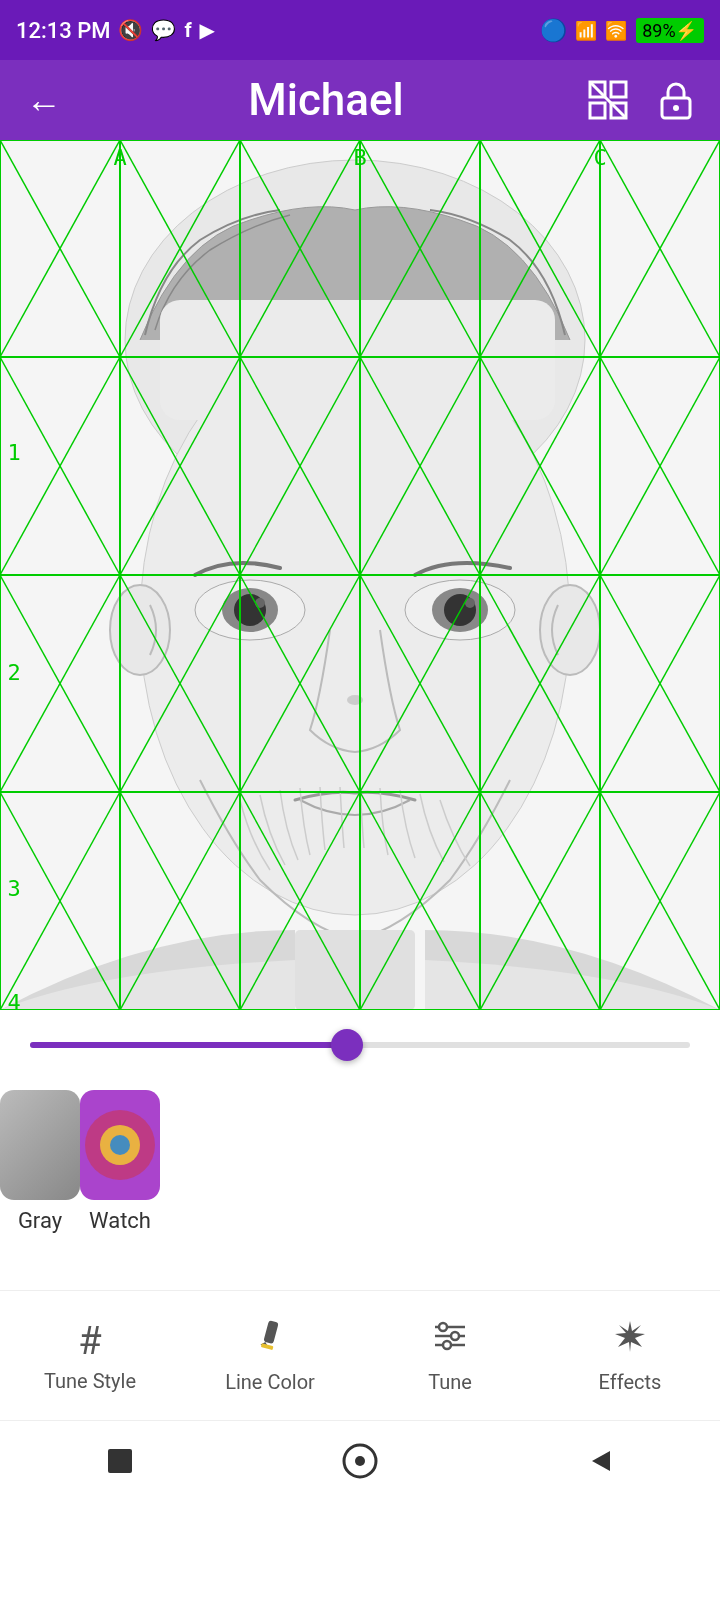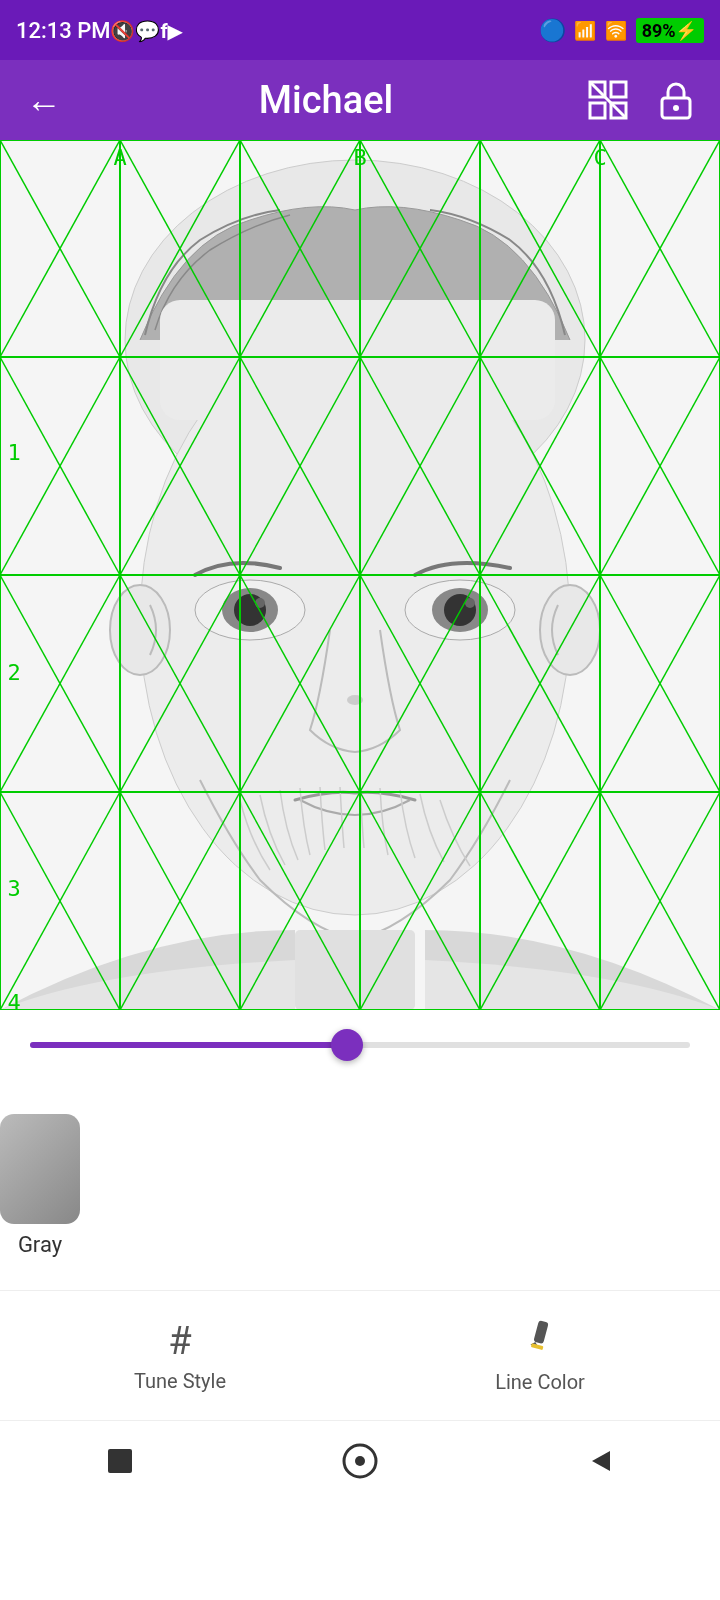--- a/index.html
+++ b/index.html
@@ -19,36 +19,36 @@
       height: 60px;
       background: #6a1ab8;
       display: flex;
       align-items: center;
       justify-content: space-between;
       padding: 0 16px;
       color: white;
       font-size: 22px;
       font-weight: 500;
     }
-    .status-left { display: flex; align-items: flex-end; gap: 0; }
+    .status-left { display: flex; align-items: center; gap: 8px; }
     .status-right { display: flex; align-items: center; gap: 8px; }
 
     
     .top-bar {
       width: 720px;
       height: 80px;
       background: #7b2fbe;
       display: flex;
       align-items: center;
       justify-content: space-between;
       padding: 0 20px;
       color: white;
     }
     .top-bar-title {
-      font-size: 38px;
+      font-size: 44px;
       font-weight: 500;
       color: white;
     }
     .top-bar-icons { display: flex; gap: 20px; align-items: center; }
     .icon-btn {
       width: 48px;
       height: 48px;
       display: flex;
       align-items: center;
       justify-content: center;
@@ -100,21 +100,21 @@
       border-radius: 50%;
       box-shadow: 0 2px 6px rgba(0,0,0,0.3);
     }
 
     
     .filter-row {
       width: 664px;
       height: 210px;
       background: #fff;
       display: flex;
-      align-items: center;
+      align-items: flex-start;
       padding: 10px 0;
       overflow: hidden;
       gap: 0;
     }
     .filter-item {
       display: flex;
       flex-direction: column;
       align-items: center;
       min-width: 120px;
       cursor: pointer;
@@ -198,21 +198,21 @@
     <span>12:13 PM</span>
     <span style="font-size:20px;">🔇</span>
     <span style="font-size:20px;">💬</span>
     <span style="font-size:20px; font-weight:bold;">f</span>
     <span style="font-size:20px;">▶</span>
   </div>
   <div class="status-right">
     <span>🔵</span>
     <span style="font-size:18px;">📶</span>
     <span style="font-size:18px;">🛜</span>
-    <span style="font-size:18px; background:#00cc00; padding:2px 6px; border-radius:3px; color:#000; font-weight:bold;">
+    <span style="font-size:18px; background:#00cc00; padding:2px 6px; border-radius:3px; color:#000; font-weight:normal;">
       <span>89</span>%⚡
     </span>
   </div>
 </div>
 
 <div class="top-bar">
   <button class="icon-btn" style="background:none;border:none;color:white;font-size:36px;cursor:pointer;">
     <span>←</span>
   </button>
   <span class="top-bar-title">Michael</span>
@@ -383,36 +383,68 @@
   </div>
 </div>
 
 <div class="filter-row">
 
   <div class="filter-item" style="min-width:80px;">
     <div class="filter-thumb thumb-gray" style="width:80px;height:110px;border-radius:14px;"></div>
     <span class="filter-label">Gray</span>
   </div>
 
+  <div class="filter-item" style="min-width:80px;">
+    <div class="filter-thumb" style="width:80px;height:110px;border-radius:14px;overflow:hidden;">
+      <svg width="80" height="110" viewBox="0 0 80 110">
+        <rect width="80" height="110" fill="#aa44cc"></rect>
+        <circle cx="40" cy="55" r="35" fill="#cc3355" opacity="0.6"></circle>
+        <circle cx="40" cy="55" r="20" fill="#f4d030" opacity="0.8"></circle>
+        <circle cx="40" cy="55" r="10" fill="#3388cc" opacity="0.9"></circle>
+      </svg>
+    </div>
+    <span class="filter-label">Watch</span>
+  </div>
 </div>
 
 <div class="bottom-toolbar">
   <div class="tool-item">
     <span class="tool-icon" style="font-size:38px;color:#555;">#</span>
     <span class="tool-label">Tune Style</span>
   </div>
   <div class="tool-item">
     <span class="tool-icon">
       <svg width="38" height="38" viewBox="0 0 38 38">
         <rect x="14" y="4" width="10" height="22" rx="3" fill="#555" transform="rotate(15 19 19)"></rect>
         <polygon points="12,30 16,26 20,30" fill="#555" transform="rotate(15 19 19)"></polygon>
         <rect x="13" y="28" width="12" height="4" rx="1" fill="#e8c030" transform="rotate(15 19 19)"></rect>
       </svg>
     </span>
     <span class="tool-label">Line Color</span>
+  </div>
+  <div class="tool-item">
+    <span class="tool-icon">
+      <svg width="38" height="38" viewBox="0 0 38 38">
+        <line x1="4" y1="10" x2="34" y2="10" stroke="#555" stroke-width="2.5"></line>
+        <line x1="4" y1="19" x2="34" y2="19" stroke="#555" stroke-width="2.5"></line>
+        <line x1="4" y1="28" x2="34" y2="28" stroke="#555" stroke-width="2.5"></line>
+        <circle cx="12" cy="10" r="4" fill="white" stroke="#555" stroke-width="2.5"></circle>
+        <circle cx="24" cy="19" r="4" fill="white" stroke="#555" stroke-width="2.5"></circle>
+        <circle cx="16" cy="28" r="4" fill="white" stroke="#555" stroke-width="2.5"></circle>
+      </svg>
+    </span>
+    <span class="tool-label">Tune</span>
+  </div>
+  <div class="tool-item">
+    <span class="tool-icon">
+      <svg width="38" height="38" viewBox="0 0 38 38">
+        <path d="M19,4 L21,14 L30,8 L23,16 L34,17 L24,21 L31,30 L20,25 L19,35 L18,25 L7,30 L14,21 L4,17 L15,16 L8,8 L17,14 Z" fill="#555"></path>
+      </svg>
+    </span>
+    <span class="tool-label">Effects</span>
   </div>
 </div>
 
 <div class="nav-bar">
   <button class="nav-btn" style="background:none;border:none;cursor:pointer;">
     <svg width="40" height="40" viewBox="0 0 40 40">
       <rect x="8" y="8" width="24" height="24" fill="#333" rx="2"></rect>
     </svg>
   </button>
   <button class="nav-btn" style="background:none;border:none;cursor:pointer;">

